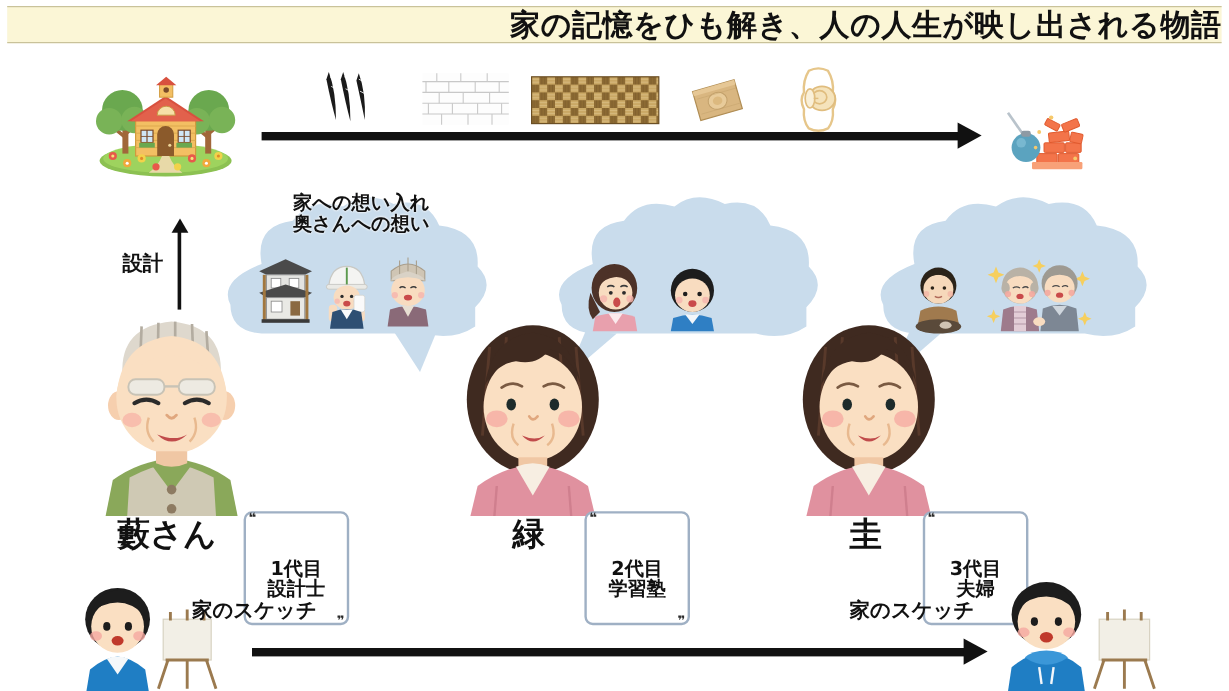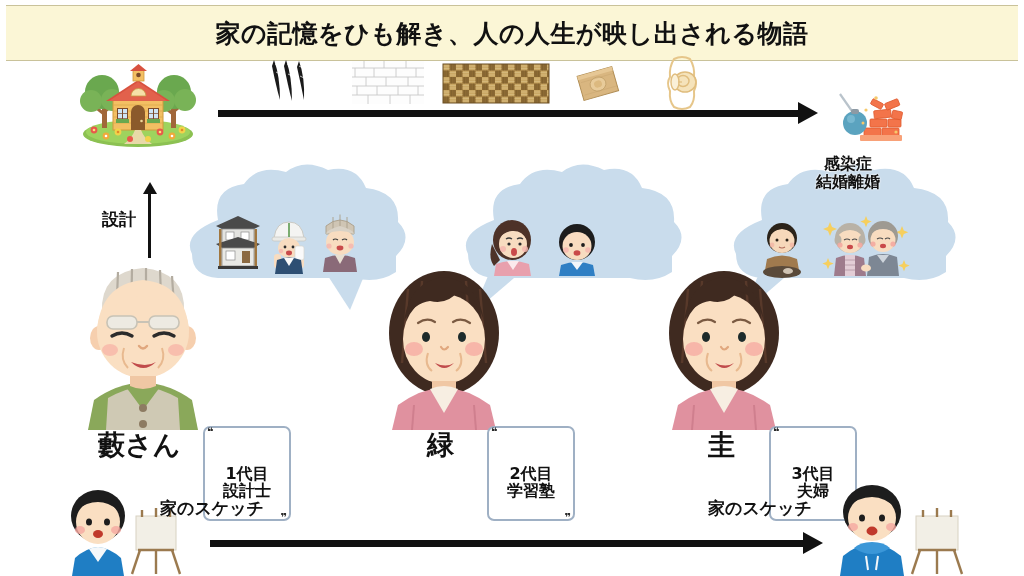--- a/index.html
+++ b/index.html
@@ -6,25 +6,25 @@
   html, body {
     width: 1024px; height: 576px;
     background: #ffffff;
     font-family: "Liberation Sans", "DejaVu Sans", sans-serif;
     overflow: hidden;
   }
   #slide { position: relative; width: 1024px; height: 576px; background: #fff; }
 
   
   .title-band {
-    position: absolute; left: 6px; top: 5px; width: 1012px; height: 56px;
+    position: absolute; left: 6px; top: 5px; width: 1012px; height: 31px;
     background: #fbf6d6;
     border-top: 1px solid #c9c29a;
     border-bottom: 1px solid #c9c29a;
-    display: flex; align-items: center; justify-content: center;
+    display: flex; align-items: center; justify-content: flex-end;
   }
   .title-text {
     font-size: 25px; font-weight: bold; color: #111;
     letter-spacing: 0.5px; white-space: nowrap;
     font-family: "DejaVu Sans", "Liberation Sans", sans-serif;
   }
 
   
   .arrow-line {
     position: absolute; background: #111; height: 7px;
@@ -297,20 +297,22 @@
   <div class="arrow-up-line" style="left:148px; top:192px; height:66px;"></div>
   <div class="arrow-up-head" style="left:142.5px; top:182px;"></div>
 
   <div class="cloud" style="left:178px; top:160px; width:240px; height:160px;">
     <svg viewBox="0 0 240 160" preserveAspectRatio="none">
       <path d="M40 60 Q34 28 66 24 Q80 4 108 12 Q126 -2 150 10 Q178 4 188 28 Q222 32 220 62
                Q236 78 218 96 L218 112 Q200 124 176 118 L40 118 Q14 116 14 94 Q4 74 40 60 Z" fill="#c9dcec"></path>
       <path d="M150 116 L172 150 L186 116 Z" fill="#c9dcec"></path>
     </svg>
   </div>
+  <div class="cloud-label" style="left:196px; top:160px; width:210px;">家への想い入れ
+奥さんへの想い</div>
 
   <div class="ill" style="left:214px; top:210px; width:48px; height:62px;">
     <svg viewBox="0 0 48 62">
       <path d="M2 16 L24 6 L46 16 L40 19 L8 19 Z" fill="#4a4a4a"></path>
       <rect x="8" y="19" width="32" height="15" fill="#e3e3e0" stroke="#8c8c8c" stroke-width="0.8"></rect>
       <rect x="12" y="22" width="8" height="8" fill="#fff" stroke="#8c8c8c" stroke-width="0.7"></rect>
       <rect x="27" y="22" width="8" height="8" fill="#fff" stroke="#8c8c8c" stroke-width="0.7"></rect>
       <path d="M2 34 L24 27 L46 34 L40 38 L8 38 Z" fill="#4a4a4a"></path>
       <rect x="8" y="38" width="32" height="18" fill="#e9e9e5" stroke="#8c8c8c" stroke-width="0.8"></rect>
       <rect x="12" y="41" width="9" height="9" fill="#fff" stroke="#8c8c8c" stroke-width="0.7"></rect>
@@ -412,22 +414,20 @@
     </svg>
   </div>
 
   <div class="cloud" style="left:718px; top:156px; width:250px; height:168px;">
     <svg viewBox="0 0 250 168" preserveAspectRatio="none">
       <path d="M44 64 Q38 32 70 28 Q84 8 112 16 Q132 2 156 14 Q186 8 196 32 Q232 36 230 66
                Q246 82 228 100 L228 116 Q210 128 186 122 L44 122 Q18 120 18 98 Q8 78 44 64 Z" fill="#c9dcec"></path>
       <path d="M40 120 L22 160 L66 122 Z" fill="#c9dcec"></path>
     </svg>
   </div>
-  <div class="cloud-label" style="left:748px; top:155px; width:200px;">感染症
-結婚離婚</div>
 
   <div class="ill" style="left:758px; top:216px; width:48px; height:62px;">
     <svg viewBox="0 0 48 62">
       <ellipse cx="24" cy="22" rx="15" ry="15" fill="#2b2319"></ellipse>
       <ellipse cx="24" cy="25" rx="12.5" ry="12" fill="#f6d8ba"></ellipse>
       <path d="M11 19 Q16 8 24 8 Q33 8 37 19 Q31 13 24 13 Q17 13 11 19 Z" fill="#2b2319"></path>
       <circle cx="19" cy="24" r="1.5" fill="#2b2319"></circle>
       <circle cx="29" cy="24" r="1.5" fill="#2b2319"></circle>
       <path d="M21 31 Q24 33 27 31" stroke="#b06a5a" stroke-width="1.2" fill="none"></path>
       <circle cx="14" cy="29" r="2.4" fill="#f3b5a5" opacity="0.8"></circle>

